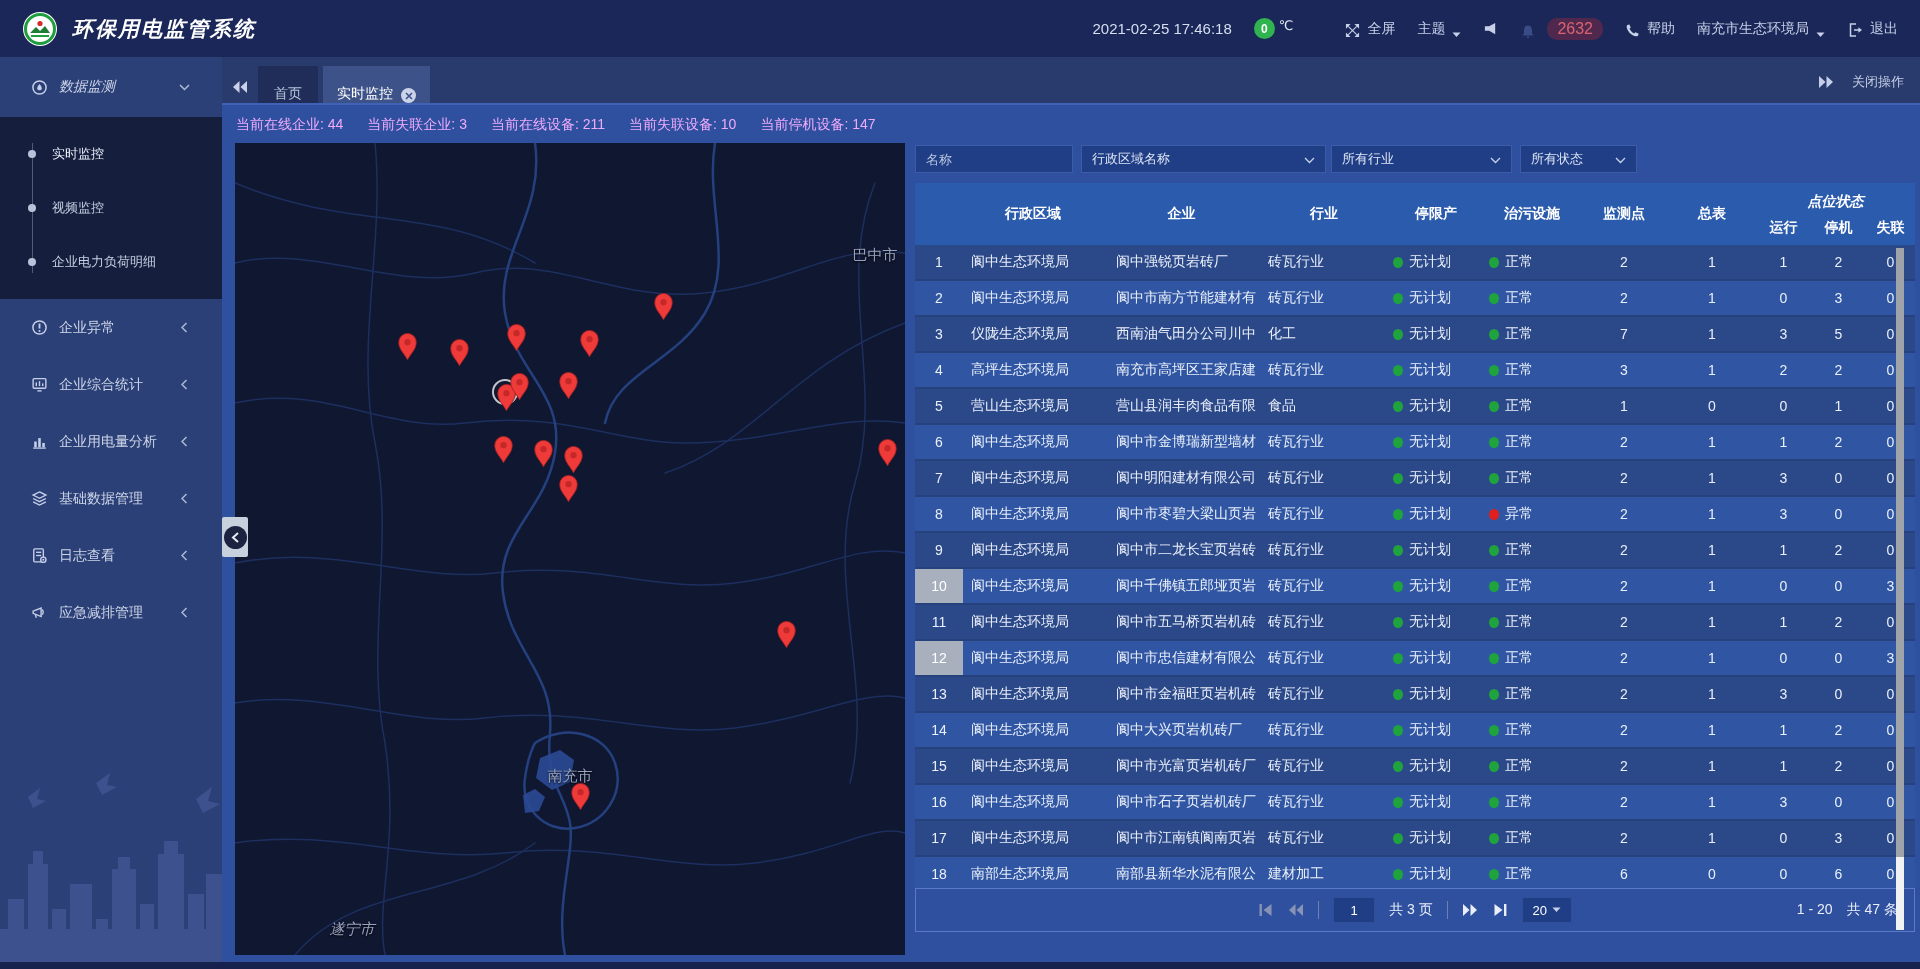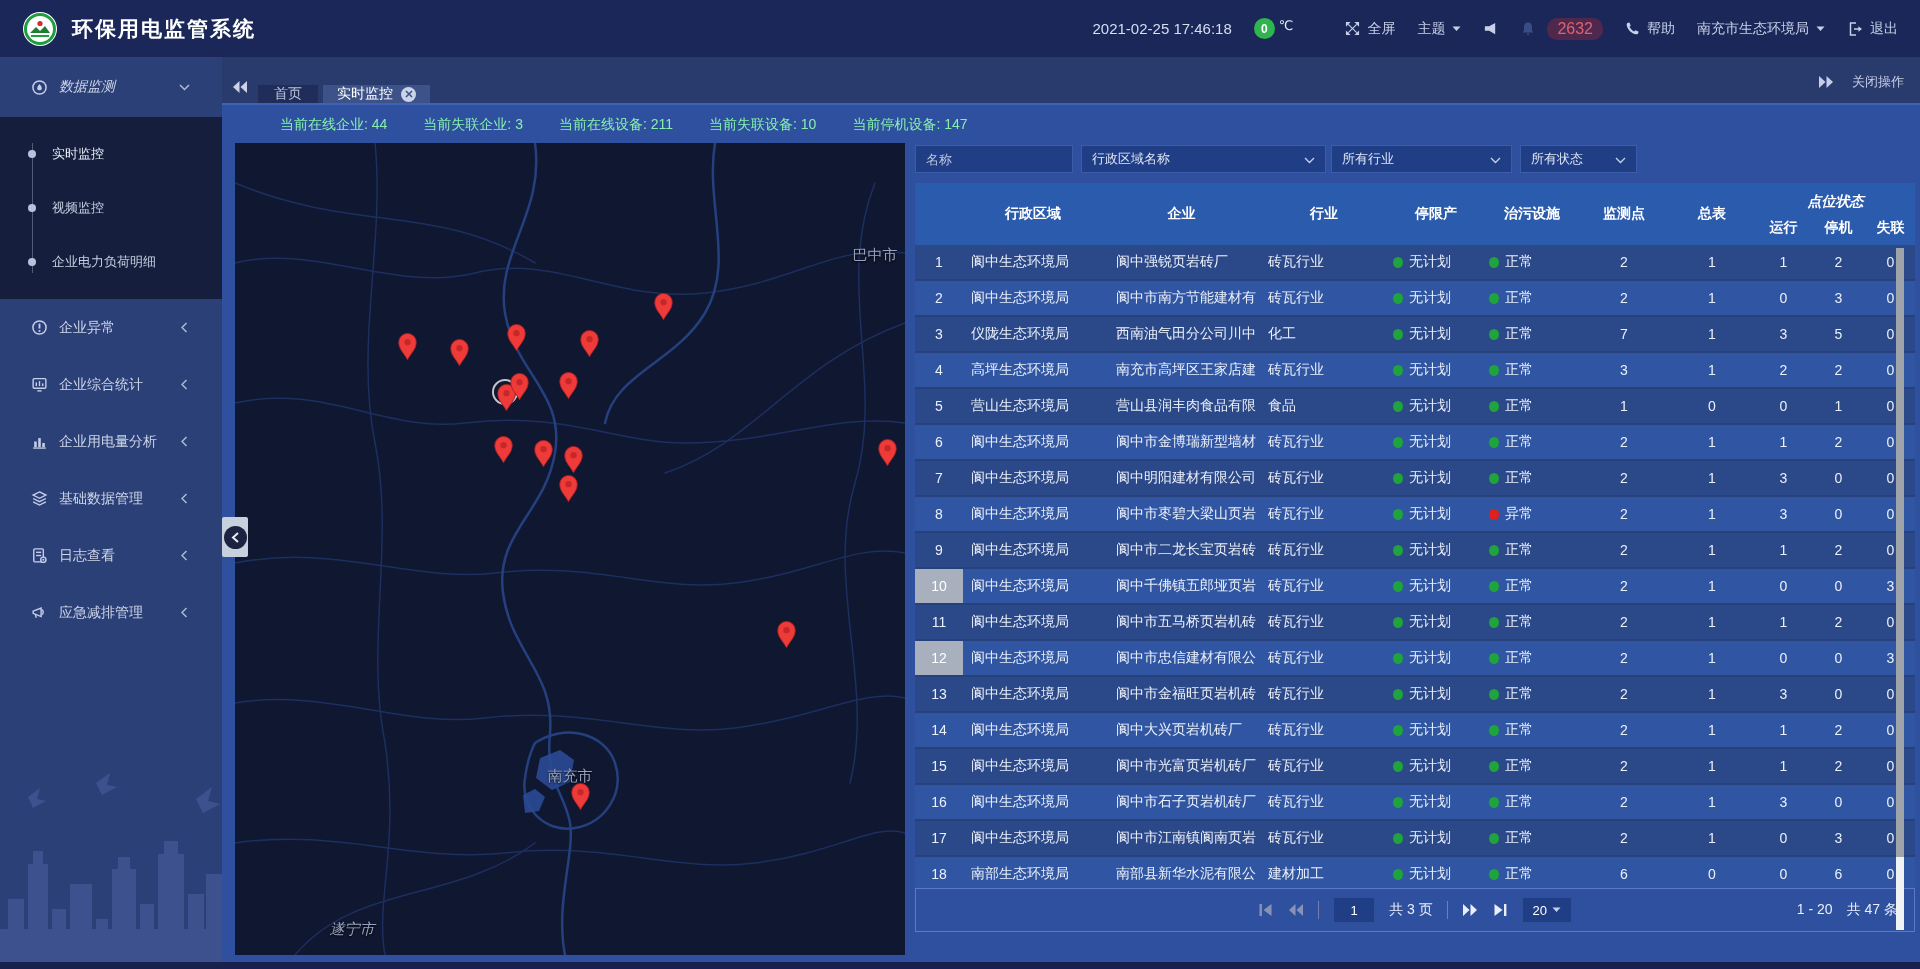--- a/index.html
+++ b/index.html
@@ -5,23 +5,23 @@
 <style>
   * { margin:0; padding:0; box-sizing:border-box; }
   html,body { width:1920px; height:969px; }
   body { font-family:"Liberation Sans","DejaVu Sans",sans-serif; background:#2E509F; }
   .app { position:relative; width:1920px; height:969px; overflow:hidden; background:#2E509F; }
 
   
   .hdr { position:absolute; left:0; top:0; width:1920px; height:57px; background:#1A2758;
          display:flex; align-items:center; padding:0 22px; z-index:20; }
   .logo { width:36px; height:36px; margin-right:14px; flex:0 0 auto; }
-  .app-title { color:#FFFFFF; font-size:21px; font-weight:bold; letter-spacing:2px; }
+  .app-title { color:#FFFFFF; font-size:21px; font-weight:bold; letter-spacing:2px;font-style:italic; }
   .hdr-right { margin-left:auto; display:flex; align-items:center; gap:22px; color:#C7D0E8; font-size:14px; }
-  .hdr-item { display:flex; align-items:center; gap:7px; cursor:pointer; white-space:nowrap; }
+  .hdr-item { display:flex; align-items:flex-end; gap:7px; cursor:pointer; white-space:nowrap; }
   .datetime { font-size:15px; color:#D6DEF0; }
   .temp { display:flex; align-items:flex-start; gap:4px; margin-right:30px; }
   .temp-badge { width:21px; height:21px; border-radius:50%; background:#2FB44F; color:#fff; font-size:12px;
                 font-weight:bold; display:flex; align-items:center; justify-content:center; }
   .temp-unit { font-size:13px; color:#E6ECF8; }
   .badge { background:#50284E; color:#D96470; font-size:16px; border-radius:10px; padding:2px 10px; margin-left:4px; }
   .icon { display:inline-flex; align-items:center; justify-content:center; }
   .bell-dim { color:#3A4C85; }
 
   
@@ -37,34 +37,34 @@
               color:#C8D0E4; font-size:13px; cursor:pointer; }
   .sub-item .dot { position:absolute; left:28px; width:8px; height:8px; border-radius:50%; background:#B9C2D8; }
   .sub-item.active { color:#E9EEF9; }
   .skyline { position:absolute; left:0; bottom:0; width:222px; height:200px; opacity:.55; }
 
   
   .tabbar { position:absolute; left:222px; top:57px; right:0; height:48px; background:#293B6D;
             border-bottom:2px solid #3E62B5; display:flex; align-items:flex-end; z-index:15; }
   .tab-scroll { color:#C9D2E8; margin:0 10px 9px 10px; cursor:pointer; }
   .tabs { display:flex; align-items:flex-end; gap:5px; }
-  .tab { height:18px; display:flex; align-items:center; gap:8px; padding:0 16px; font-size:14px;
+  .tab { height:37px; display:flex; align-items:flex-end; gap:8px; padding:0 16px; font-size:14px;
          background:#202D58; color:#B9C3DE; cursor:pointer; }
   .tab.active { background:#3D5288; color:#FFFFFF; padding:0 14px; }
   .tab-close { width:15px; height:15px; border-radius:50%; background:#CBD3E8; display:flex;
                align-items:center; justify-content:center; cursor:pointer; }
   .tab-actions { margin-left:auto; display:flex; align-items:center; gap:18px; margin-right:16px;
                  margin-bottom:12px; color:#C6CFE8; font-size:13px; }
   .tab-actions .icon { cursor:pointer; }
   .close-ops { cursor:pointer; }
 
   
   .content { position:absolute; left:222px; top:107px; right:0; bottom:0; background:#2E509F; }
-  .stats-bar { height:36px; display:flex; align-items:center; gap:36px; padding-left:14px;
-               color:#86efac; font-size:14px;margin-left:44px; }
+  .stats-bar { height:36px; display:flex; align-items:center; gap:24px; padding-left:14px;
+               color:#f0abfc; font-size:14px; }
   .stat-item { white-space:nowrap; }
 
   
   .map-panel { position:absolute; left:13px; top:36px; width:670px; height:812px; background:#101731; overflow:visible; }
   .map-clip { position:absolute; inset:0; overflow:hidden; }
   .roads { position:absolute; inset:0; }
   .city-label { position:absolute; transform:translate(-50%,-50%); color:#99A3BE; font-size:15px;
                 text-shadow:0 1px 2px #000; white-space:nowrap; }
   .pin { position:absolute; width:21px; height:29px; margin-left:-10px; margin-top:-27px; cursor:pointer; }
   .cluster-ring { position:absolute; width:26px; height:26px; border:2px solid rgba(255,255,255,.75);

